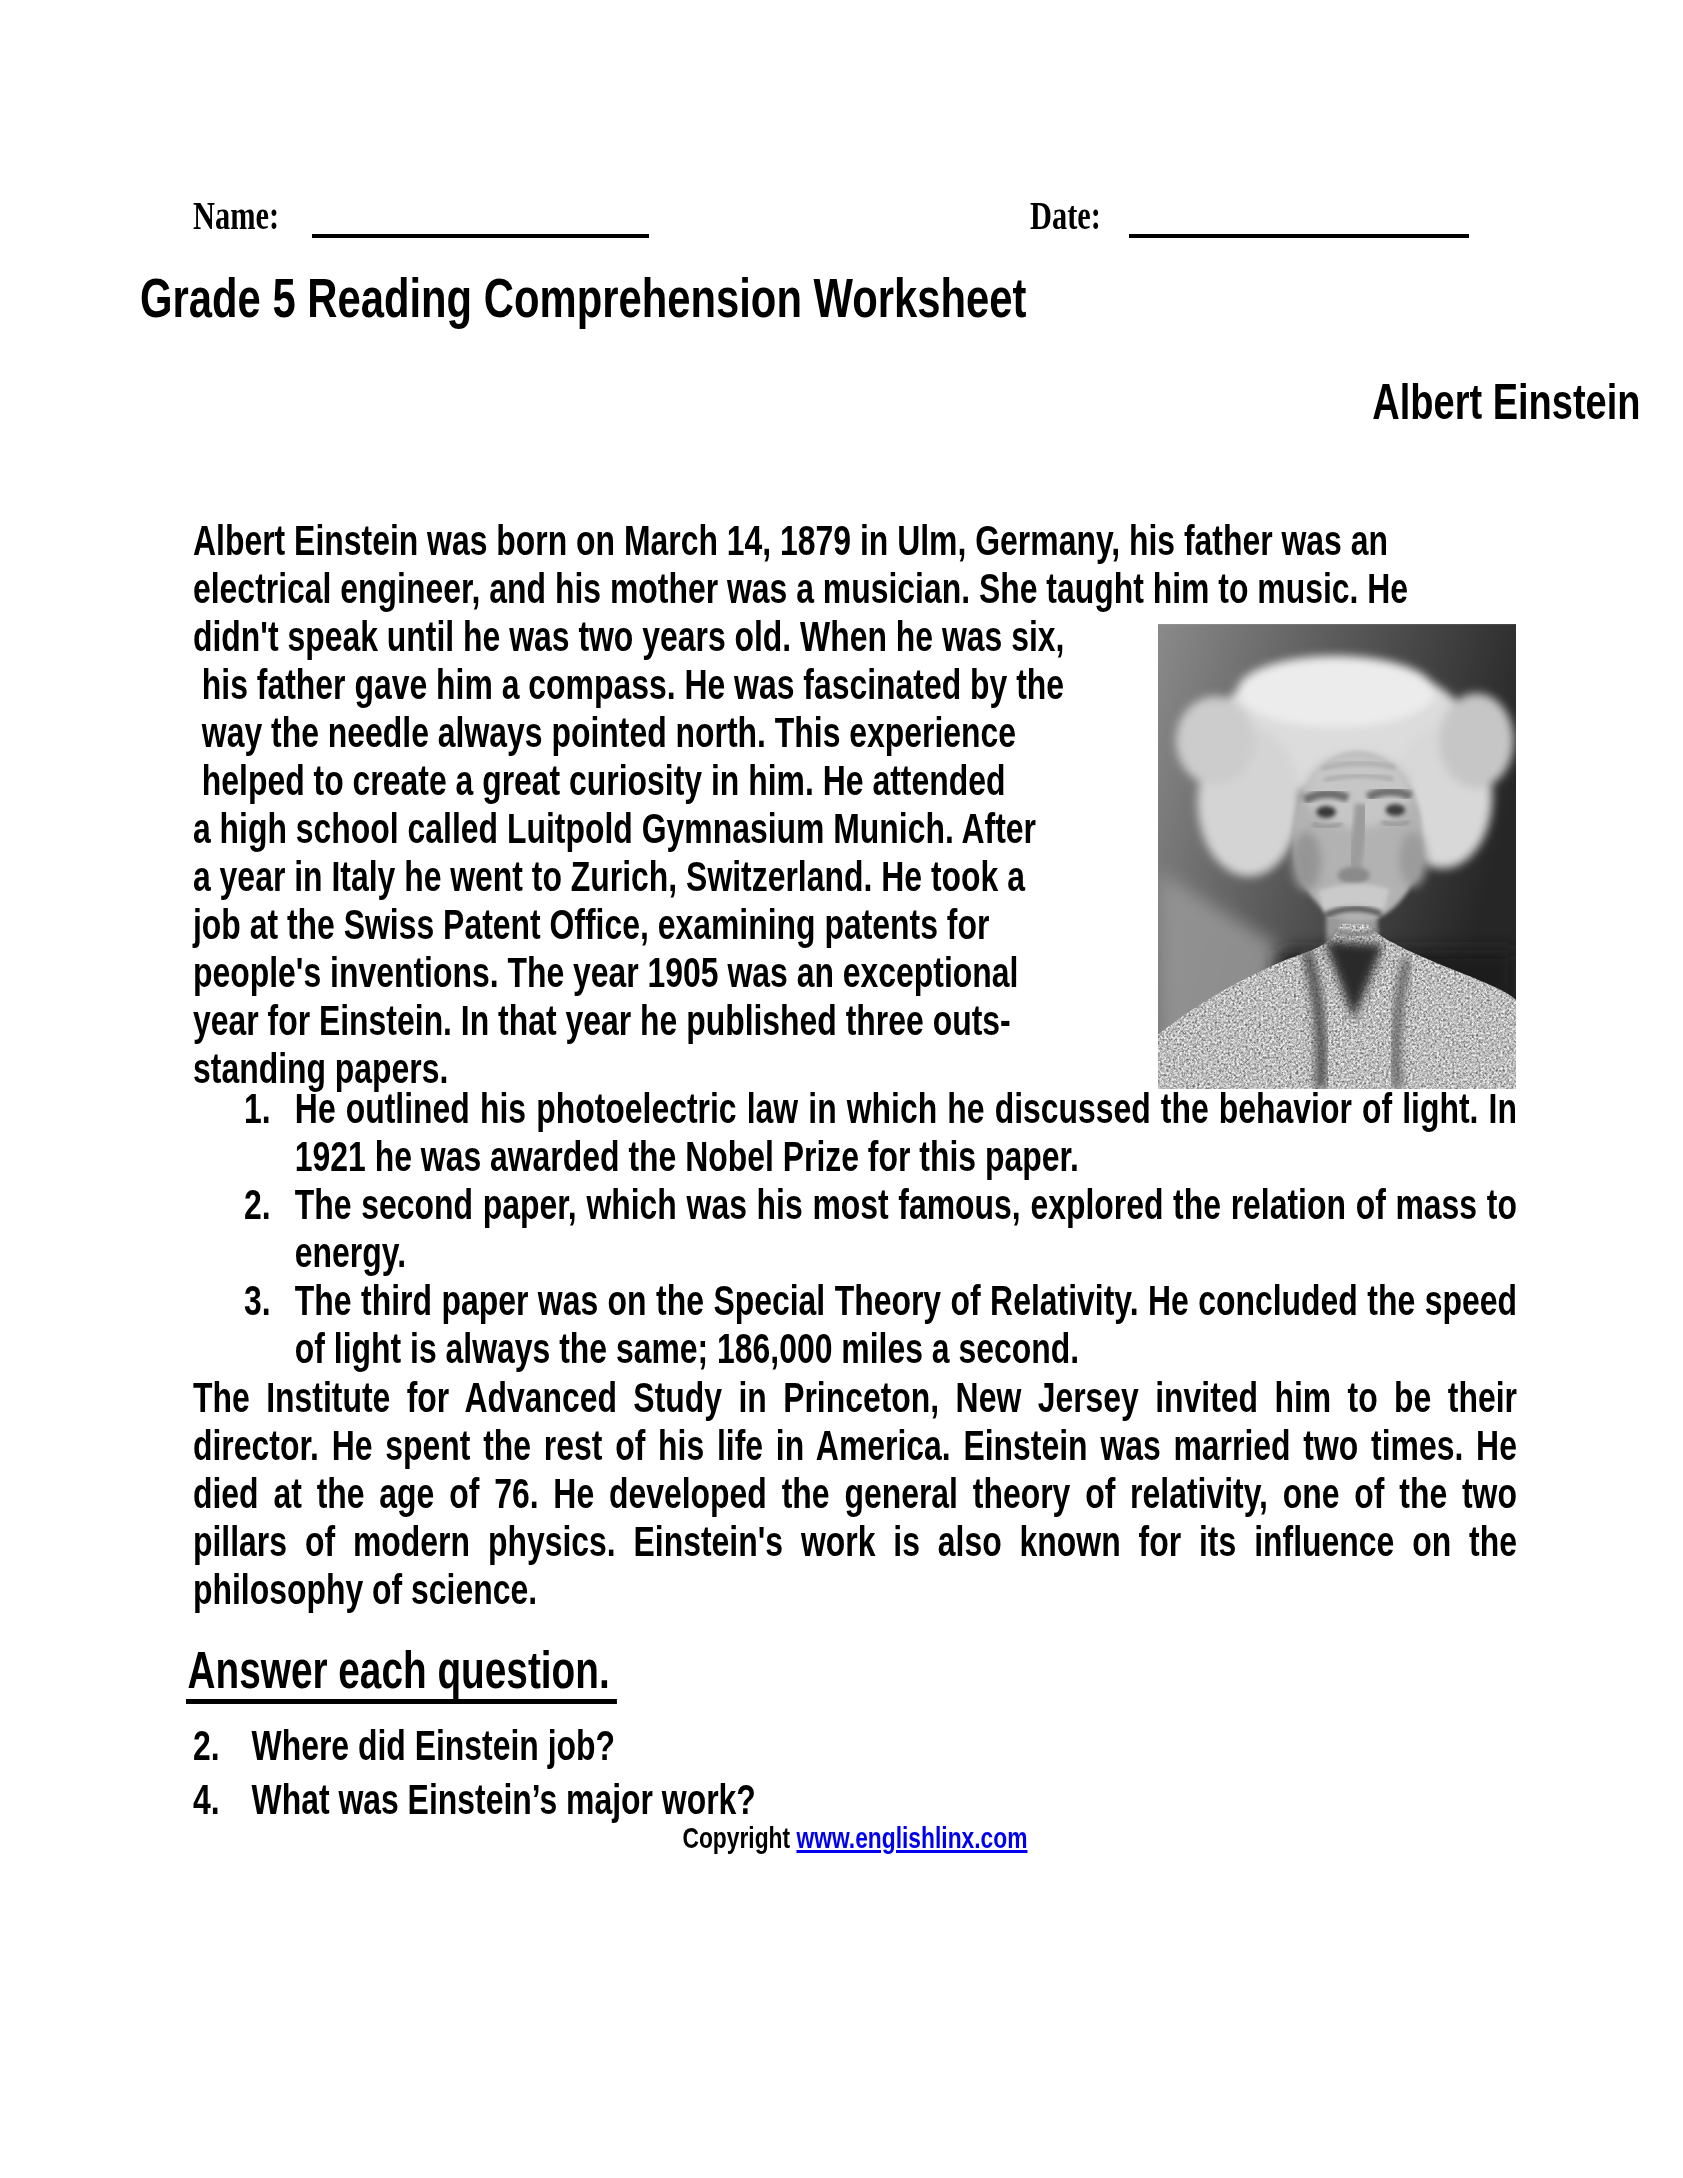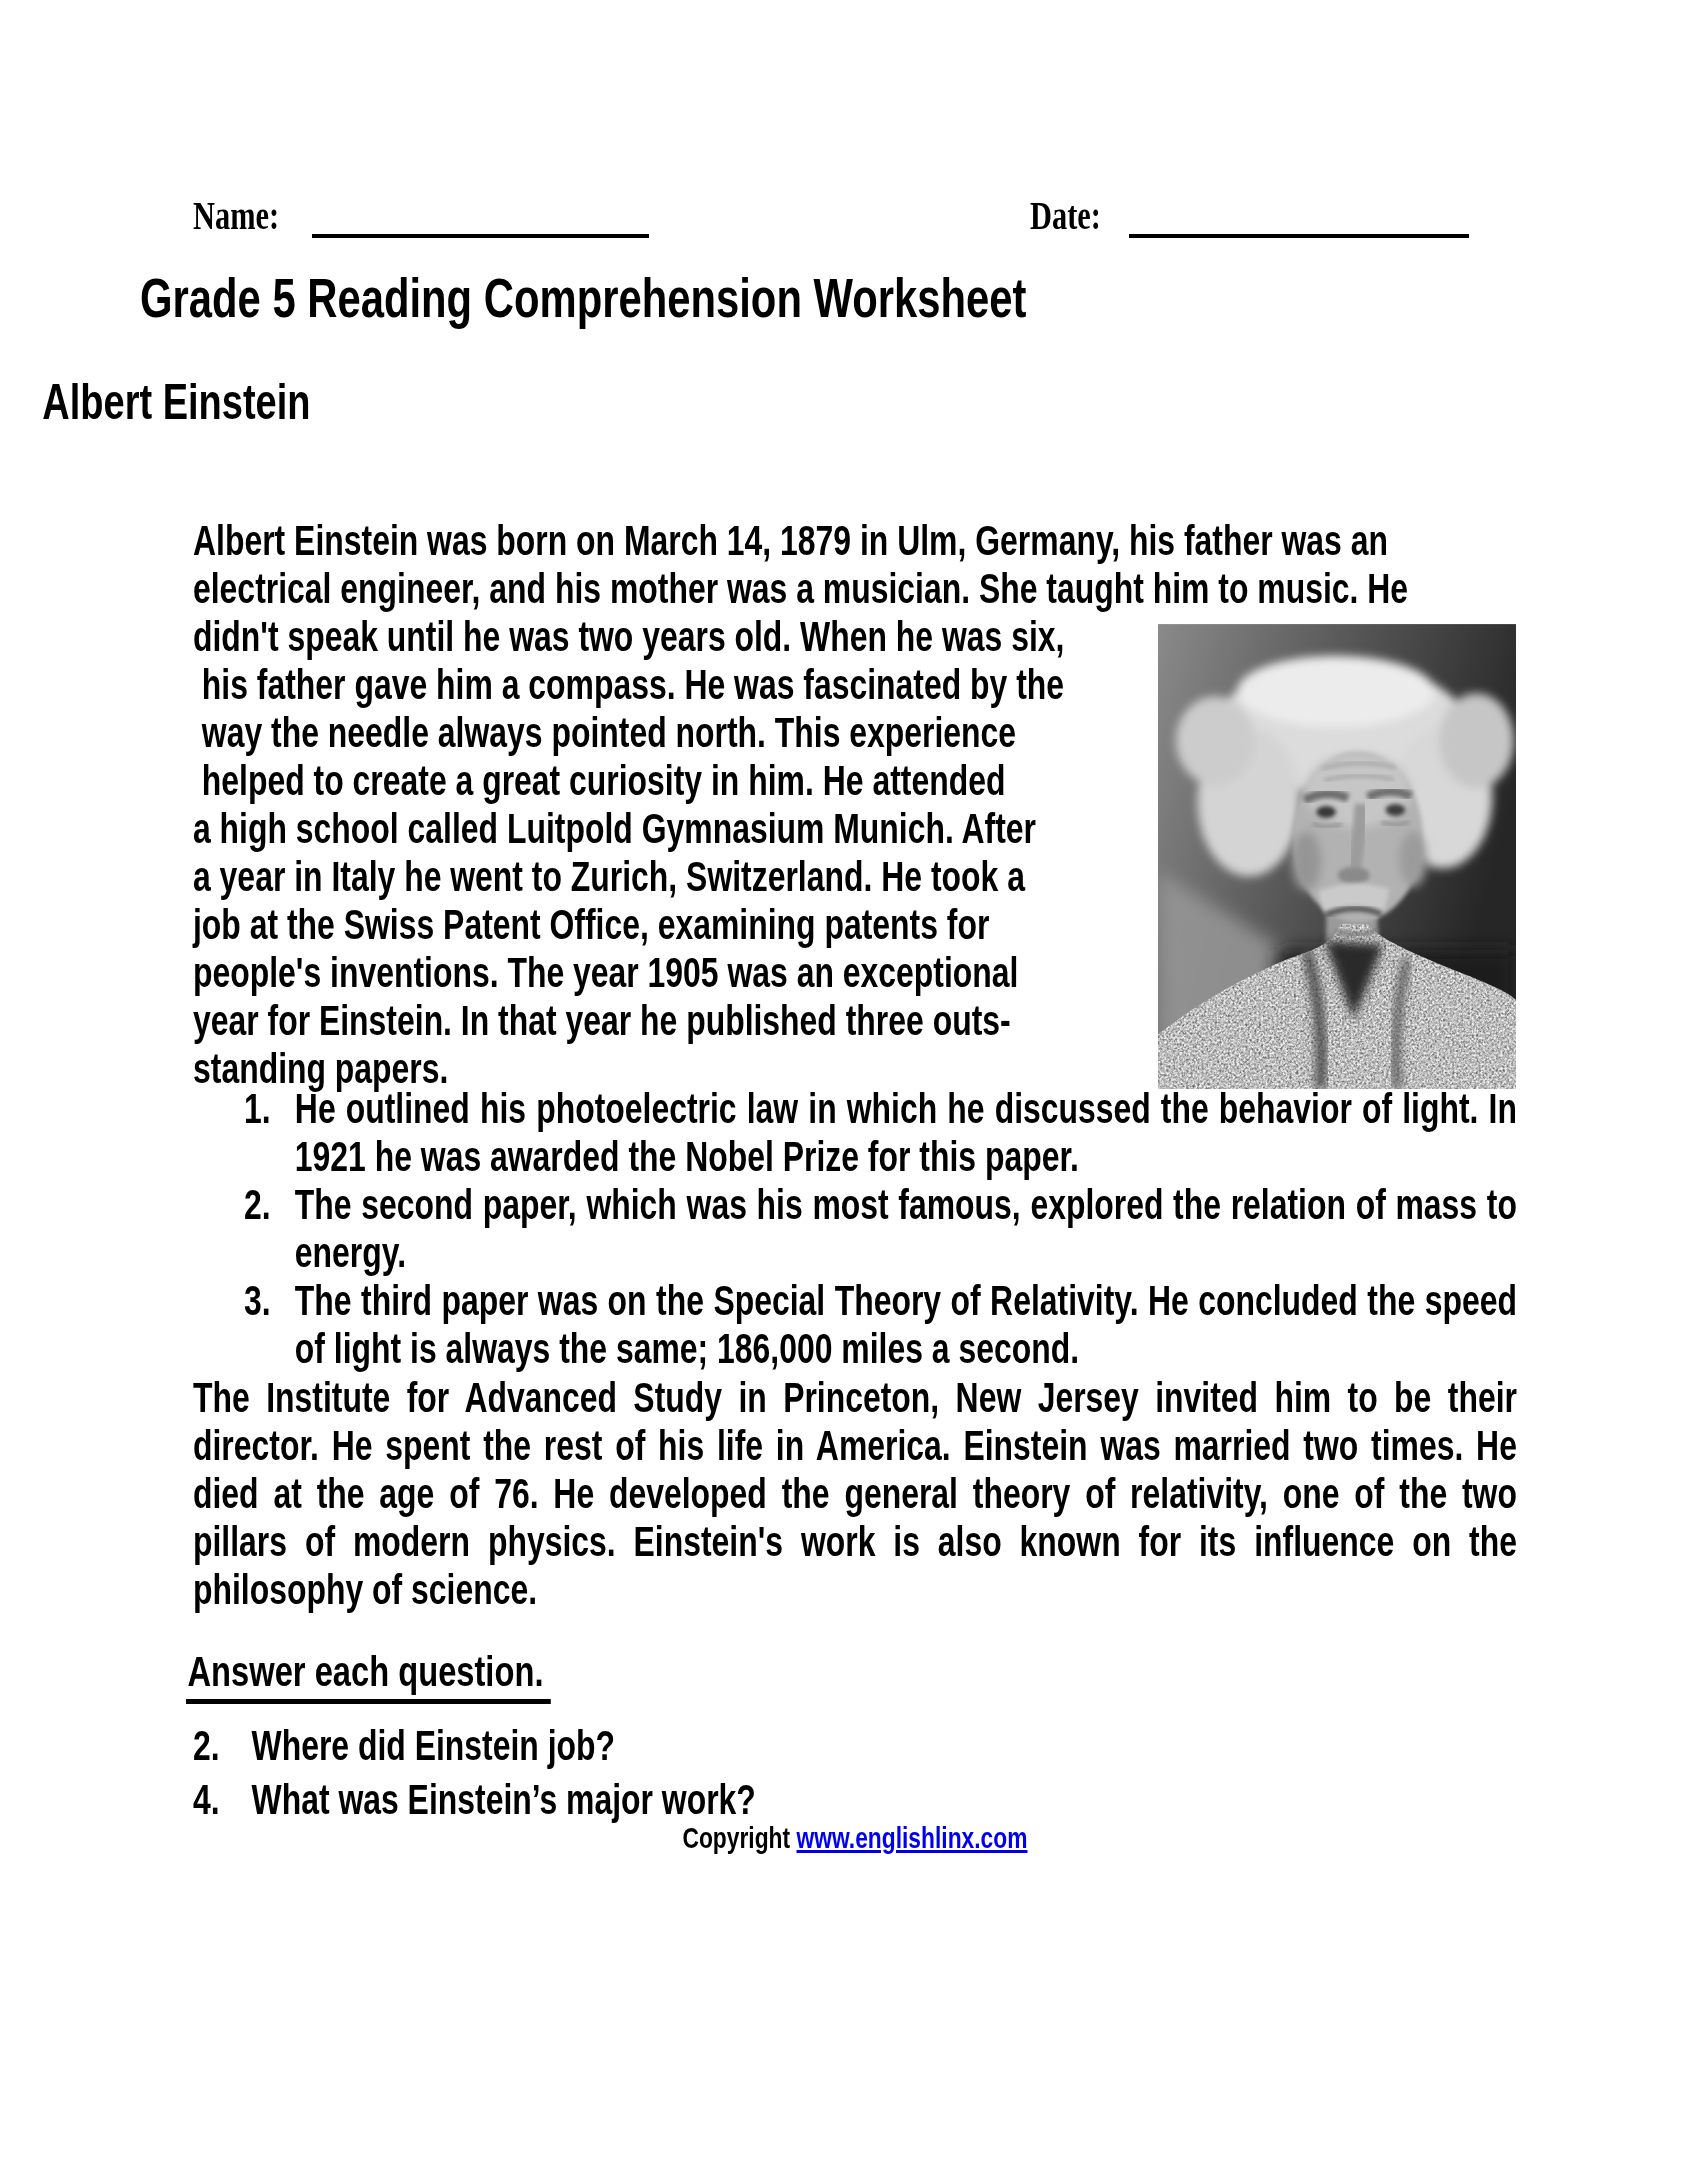--- a/index.html
+++ b/index.html
@@ -20,37 +20,37 @@
 
   .header-row { position: absolute; top: 194px; display: flex; align-items: flex-end; font-family: Liberation Serif, serif; }
   .hdr-label { font-size: 40px; line-height: 44px; }
   .blank-line { border-bottom: 4px solid #000; height: 38px; margin-left: 6px; }
   #name-row { left: 193px; }
   #date-row { left: 1030px; }
   #name-blank { width: 337px; }
   #date-blank { width: 340px; }
 
   .doc-title { position: absolute; top: 269px; left: 0; width: 100%; text-align: left; font-size: 55px; line-height: 59px; }
-  .doc-subtitle { position: absolute; top: 376px; left: 0; width: 100%; text-align: left; font-size: 50px; line-height: 53px; }
+  .doc-subtitle { position: absolute; top: 376px; left: 0; width: 100%; text-align: right; font-size: 50px; line-height: 53px; }
 
   .instruction { position: absolute; top: 465px; left: 193px; font-size: 44px; line-height: 48px; }
 
   .passage { position: absolute; top: 517px; left: 193px; }
   .p-line { height: 48px; font-size: 42px; line-height: 48px; white-space: nowrap; }
 
   .photo-frame { position: absolute; top: 624px; left: 1158px; width: 358px; height: 465px; }
   .photo-frame svg { display: block; }
 
   .points { position: absolute; top: 1085px; left: 193px; font-size: 42px; }
   .oitem { line-height: 48px; padding-left: 134px; text-indent: -67px; }
   .oitem .num { display: inline-block; width: 67px; text-indent: 0; }
 
   .closing { position: absolute; top: 1374px; left: 193px; font-size: 42px; line-height: 48px; }
 
-  .answer-heading { position: absolute; top: 1647px; left: 186px; font-size: 43px; line-height: 48px; }
+  .answer-heading { position: absolute; top: 1647px; left: 186px; font-size: 51px; line-height: 48px; }
   .answer-heading .cz { border-bottom: 5px solid #000; padding: 0 10px 4px 2px; }
 
   .questions { position: absolute; top: 1719px; left: 193px; font-size: 42px; }
   .q-row { height: 54px; line-height: 54px; white-space: nowrap; }
   .q-row .num { display: inline-block; width: 77px; }
 
   .copyright { position: absolute; top: 1820px; left: 193px; width: 1324px; text-align: center; font-size: 30px; line-height: 36px; }
   .copyright a { color: #0000EE; text-decoration: underline; text-decoration-thickness: 3px; cursor: pointer; }
 </style>
 </head>

